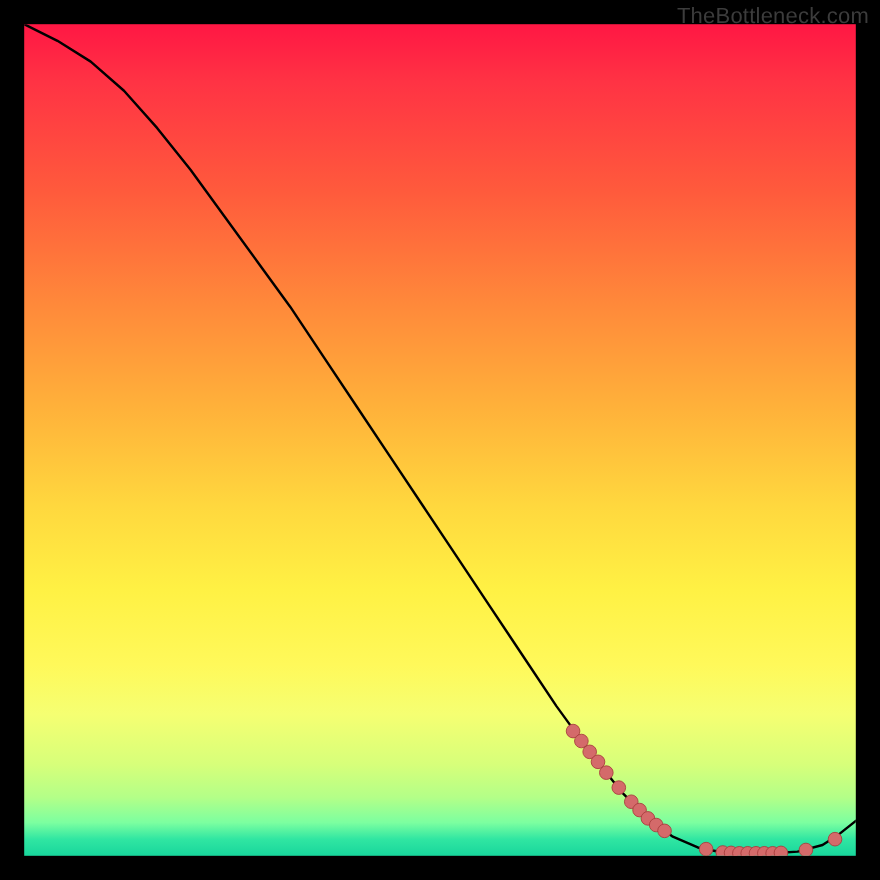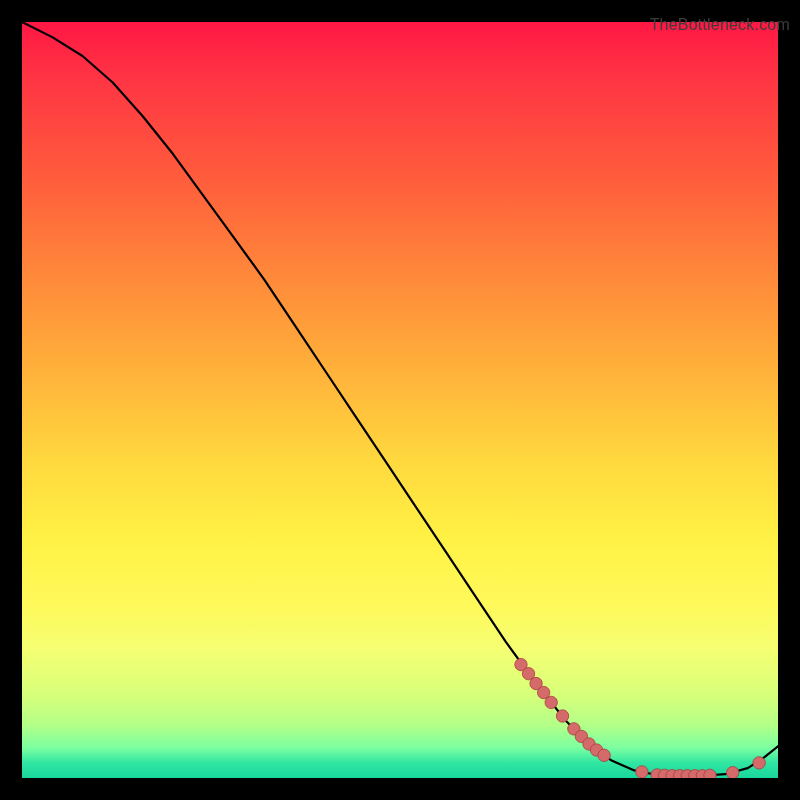--- a/index.html
+++ b/index.html
@@ -34,24 +34,24 @@
       #f5ff72 83%,
       #d7ff7a 89%,
       #b3ff88 93%,
       #7cffa0 96%,
       #30e6a2 98%,
       #18d69c 100%
     );
   }
   .watermark {
     position: absolute;
-    top: 16px;
+    top: 4px;
     right: 10px;
     font-family: Arial, Helvetica, sans-serif;
-    font-size: 16px;
+    font-size: 20px;
     color: #3c3c3c;
     font-weight: 500;
     letter-spacing: 0.2px;
   }
   svg.overlay {
     position: absolute;
     left: 22px;
     top: 22px;
     width: 756px;
     height: 756px;

